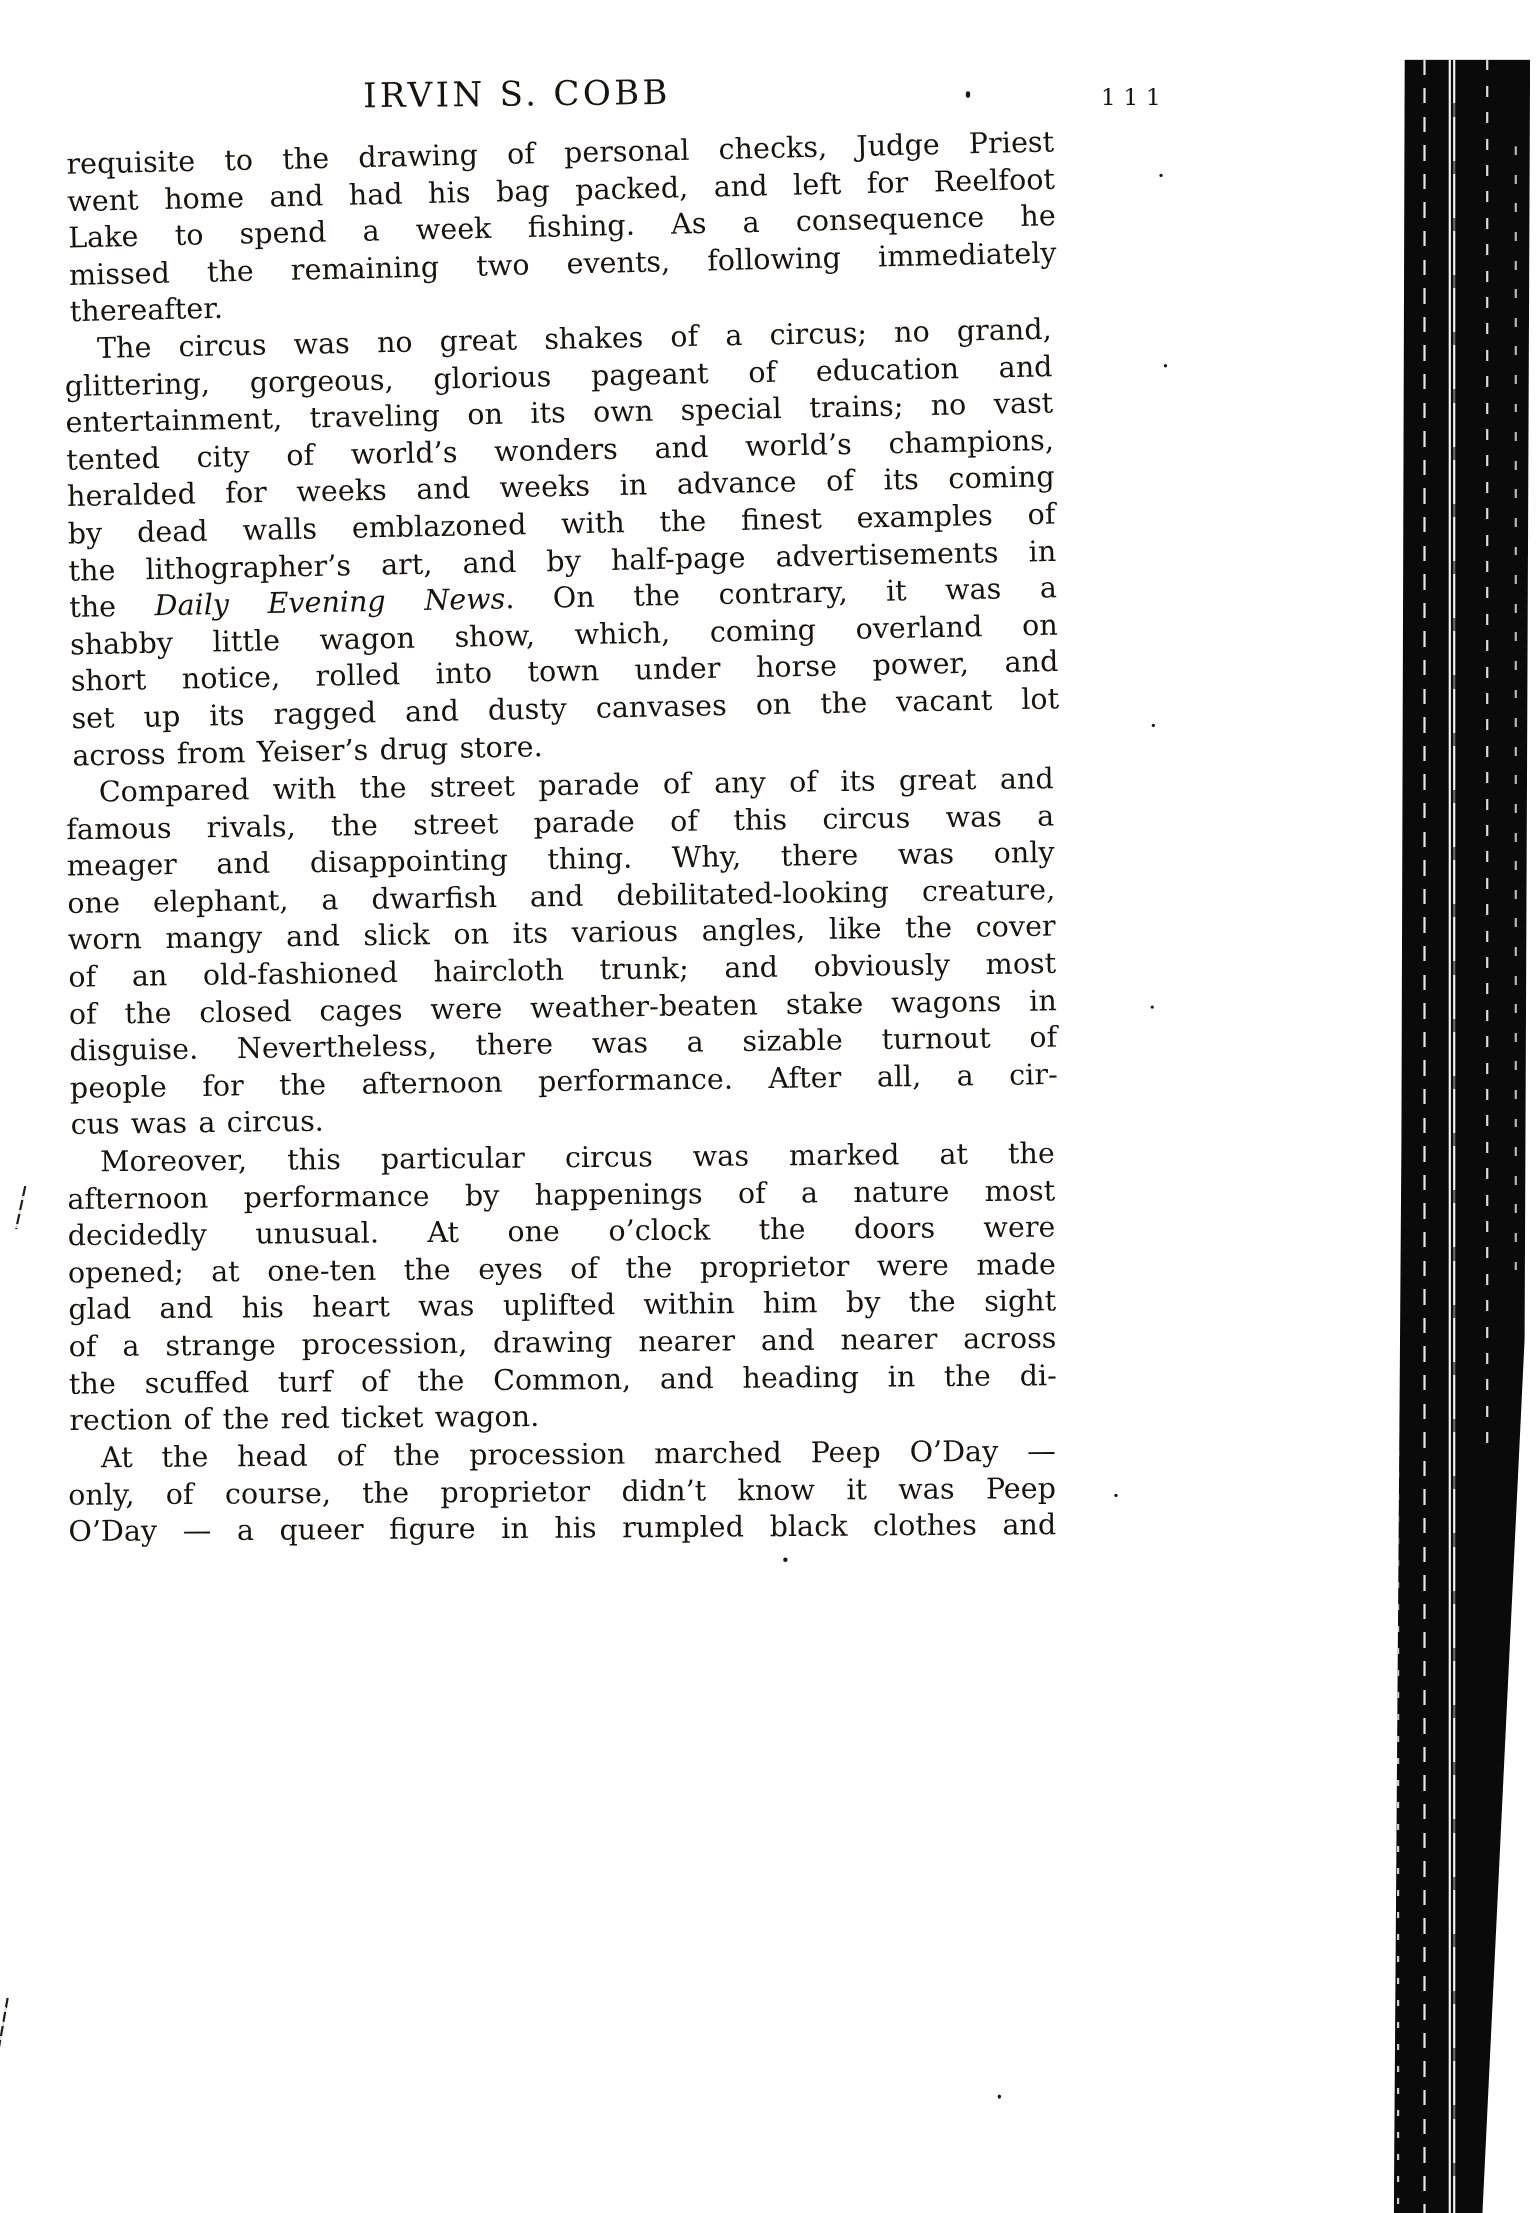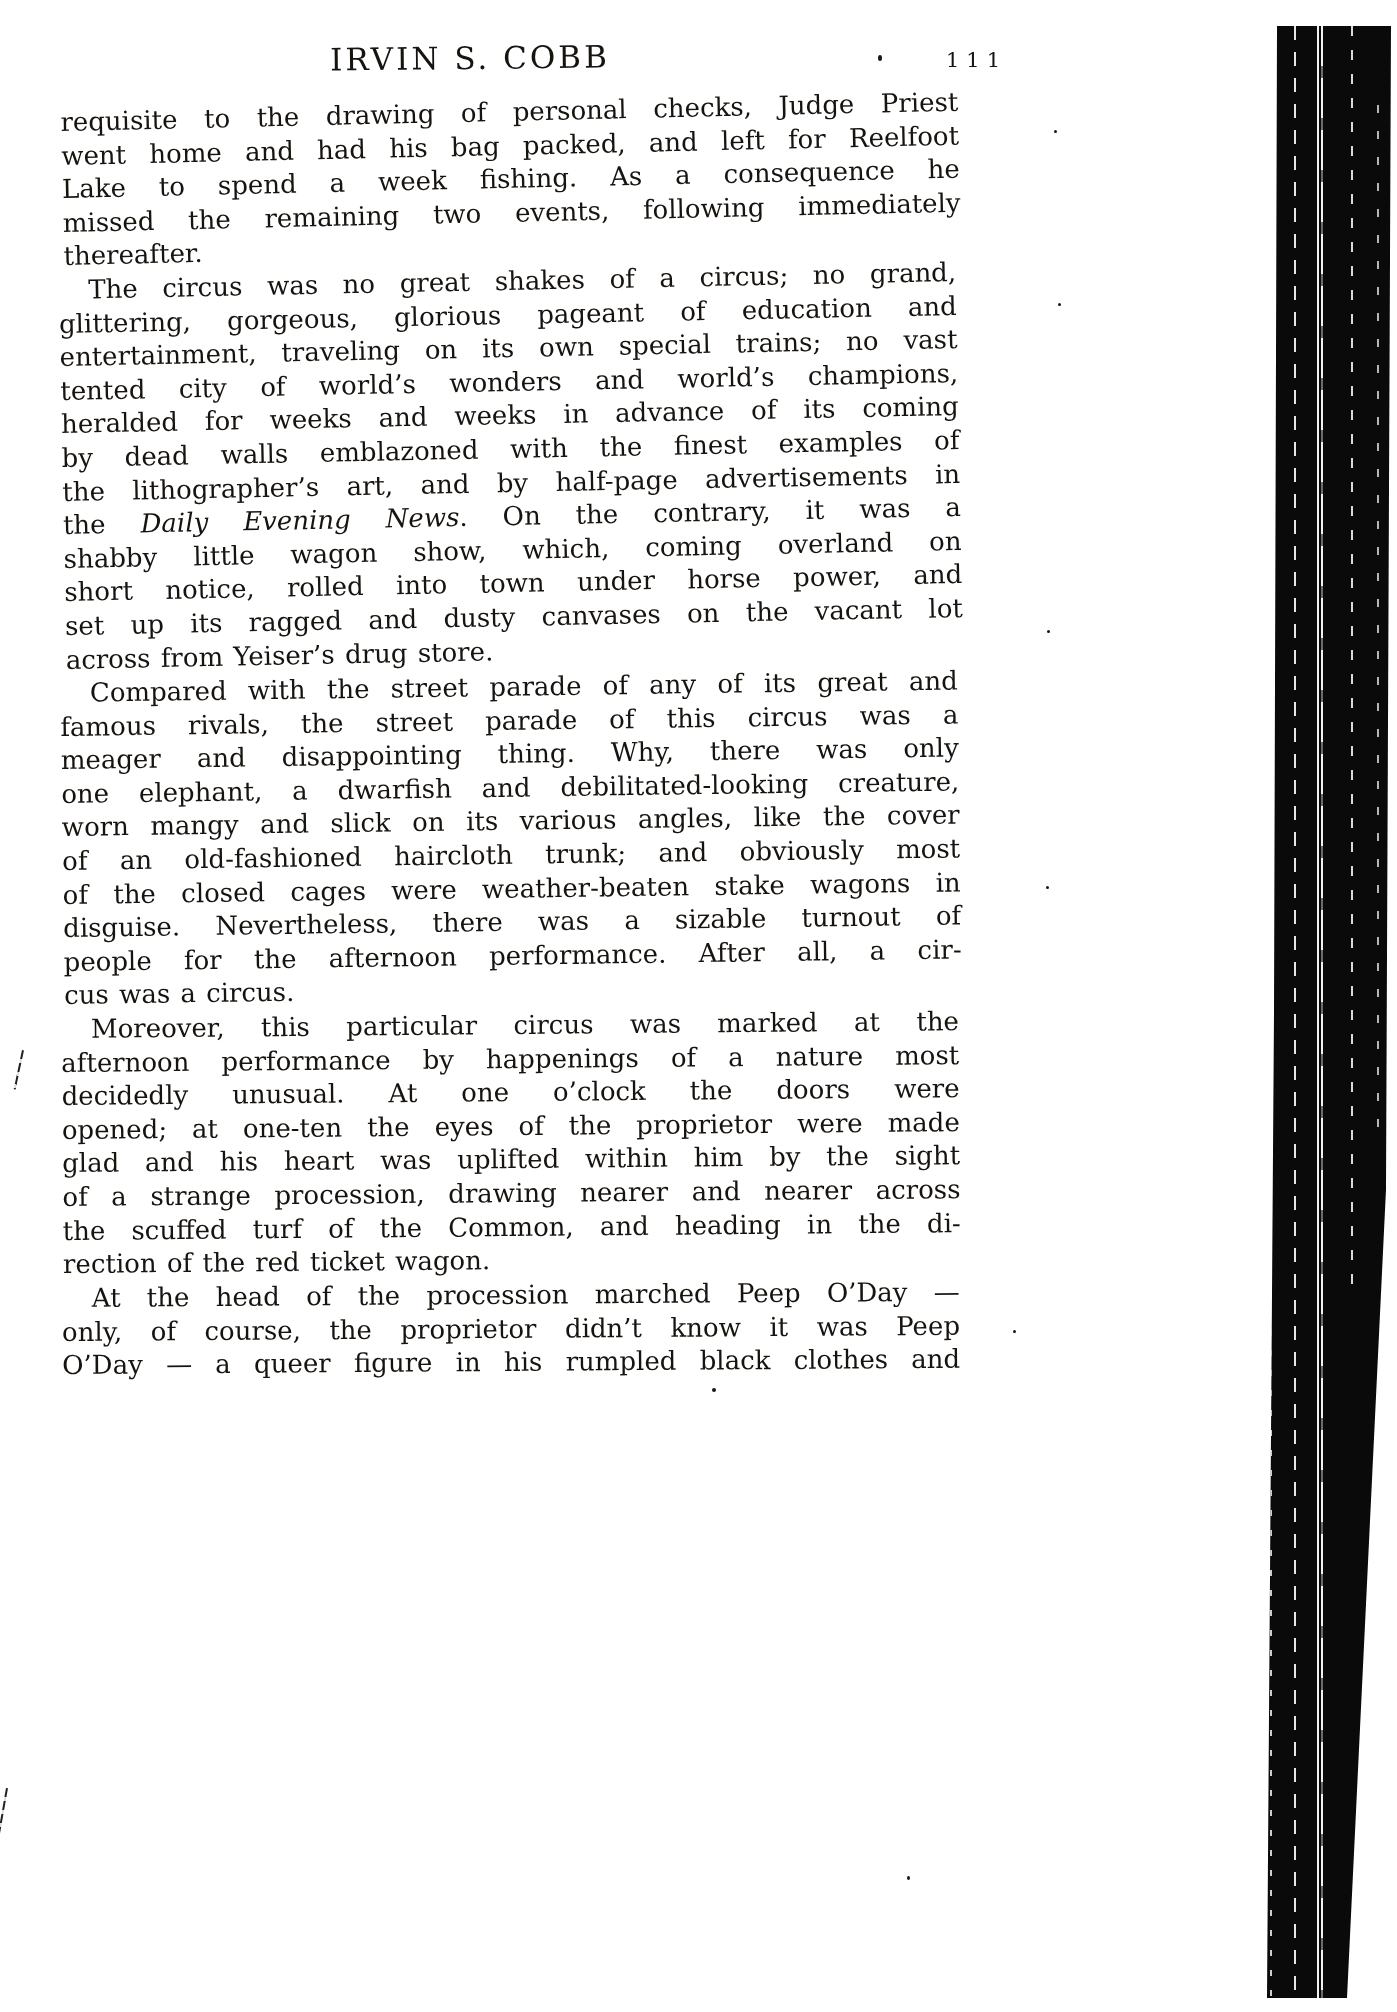--- a/index.html
+++ b/index.html
@@ -2,30 +2,30 @@
 <html><head>
 <meta charset="utf-8">
 <style>
   html,body{margin:0;padding:0;}
   body{
     width:1397px;height:2012px;position:relative;overflow:hidden;
     background:#ffffff;
     font-family:"DejaVu Serif","Liberation Serif",serif;
     color:#17140f;
   }
-  .page{position:absolute;inset:0;}
+  .page{position:absolute;inset:0;margin-top:28px;}
 
   
   .running-title{
     position:absolute;left:270px;top:40px;width:400px;
     text-align:center;font-size:31px;letter-spacing:3px;
     transform:rotate(-0.6deg);white-space:nowrap;
   }
   .page-number{
-    position:absolute;left:946px;top:48px;
+    position:absolute;left:1001px;top:48px;
     font-size:21px;letter-spacing:7px;
   }
 
   
   .text-block{
     position:absolute;left:62px;top:106px;width:898px;
     font-size:26px;line-height:33.6px;word-spacing:2px;
   }
   .para{transform-origin:0 50%;}
   .para.p1{transform:rotate(-1.30deg);}

